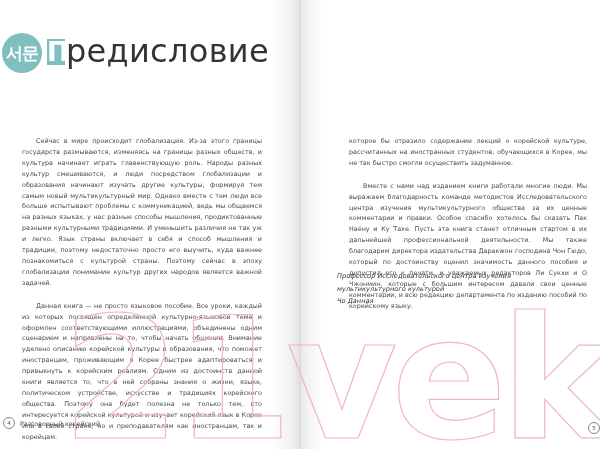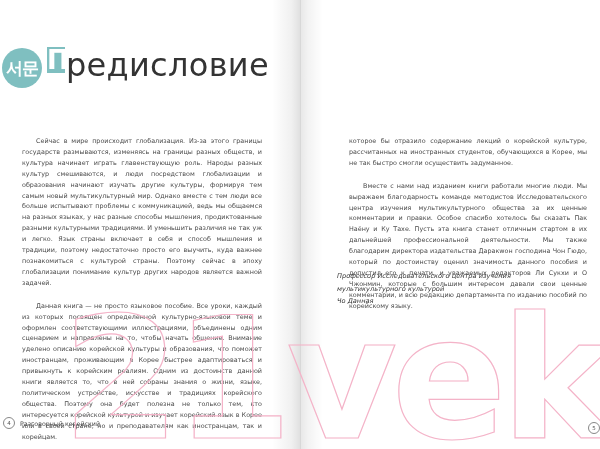--- a/index.html
+++ b/index.html
@@ -16,21 +16,21 @@
   .gutter-left {
     position:absolute; left:272px; top:0; width:28px; height:449px;
     background:linear-gradient(to right, rgba(0,0,0,0) 0%, rgba(0,0,0,0.06) 70%, rgba(0,0,0,0.12) 100%);
   }
   .gutter-line { position:absolute; left:300px; top:0; width:1px; height:449px; background:#d8d8d8; }
   .gutter-right {
     position:absolute; left:301px; top:0; width:22px; height:449px;
     background:linear-gradient(to left, rgba(0,0,0,0) 0%, rgba(0,0,0,0.05) 70%, rgba(0,0,0,0.09) 100%);
   }
 
-  .title-wrap { position:absolute; left:2px; top:48px; height:40px; display:flex; align-items:flex-start; }
+  .title-wrap { position:absolute; left:2px; top:33px; height:40px; display:flex; align-items:center; }
   .badge {
     width:40px; height:40px; border-radius:50%;
     background:#7fbfc0; color:#fff;
     display:flex; align-items:center; justify-content:center;
     font-size:17px; font-weight:bold; letter-spacing:-1px;
   }
   .title-first {
     margin-left:5px; width:18px; height:26px; background:#7fbfc0;
     color:#fff; font-size:26px; line-height:26px; text-align:center;
     font-weight:bold; position:relative; top:-1px;

